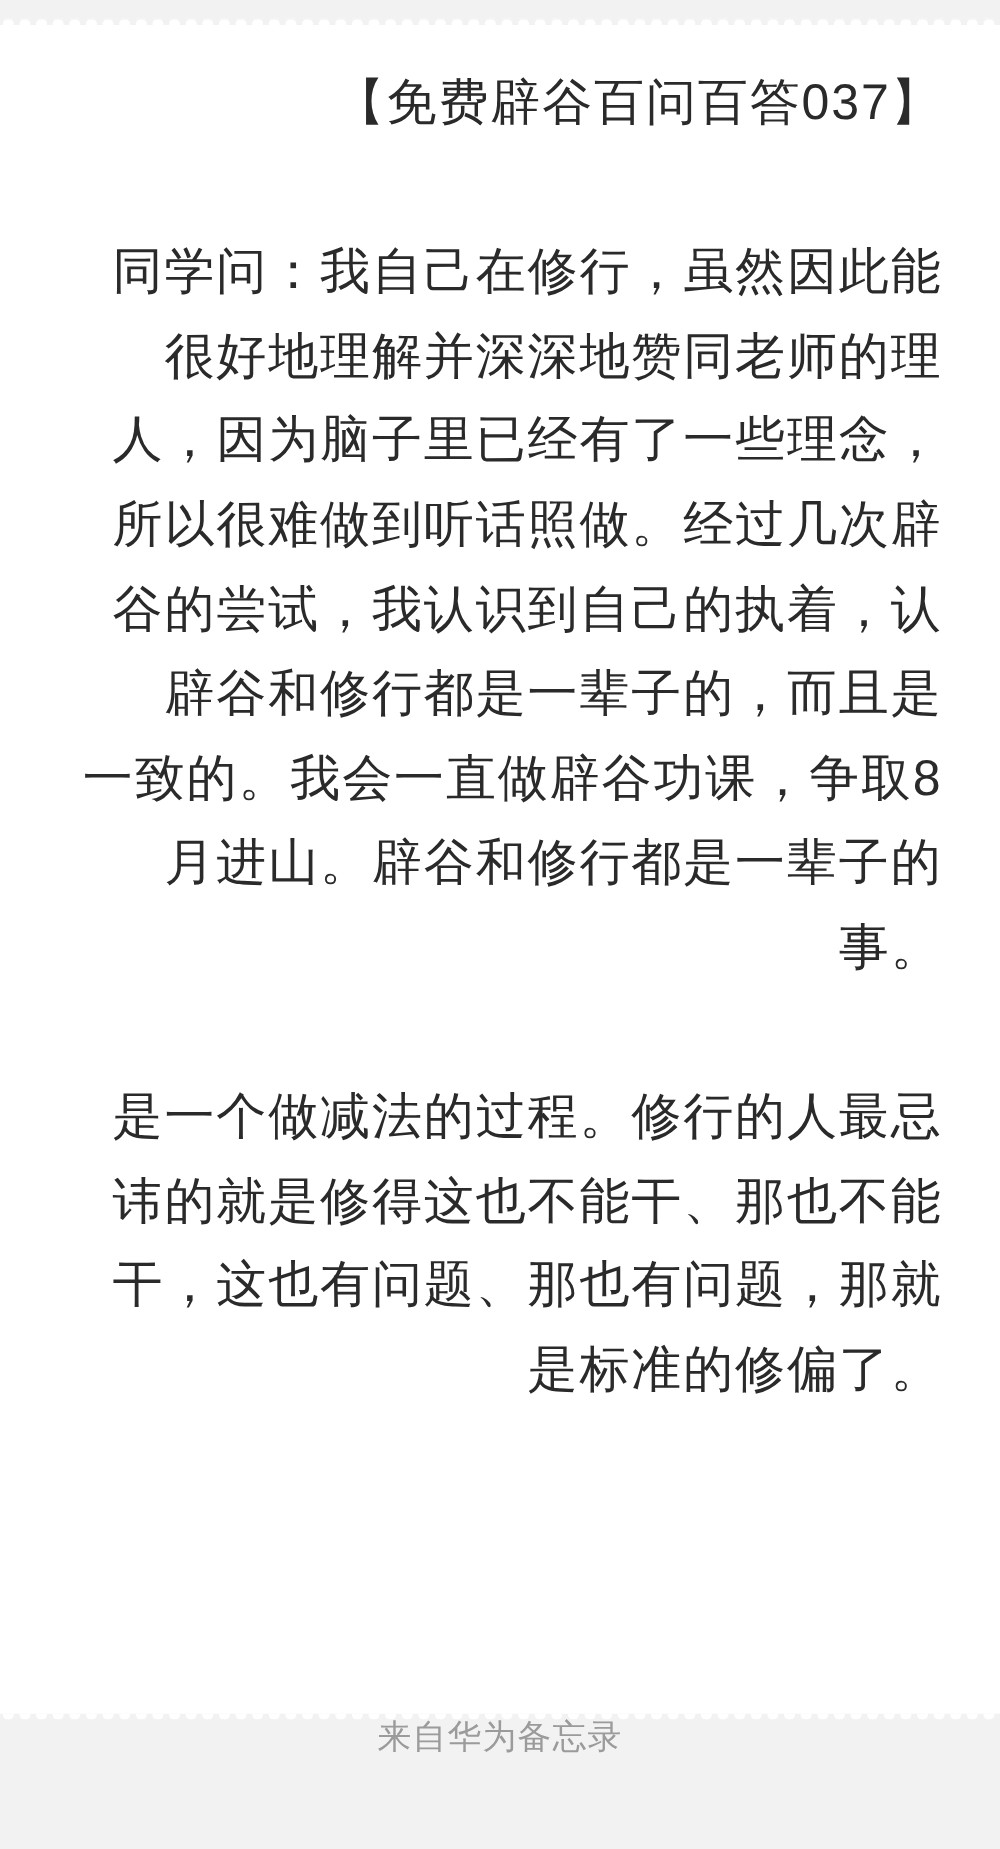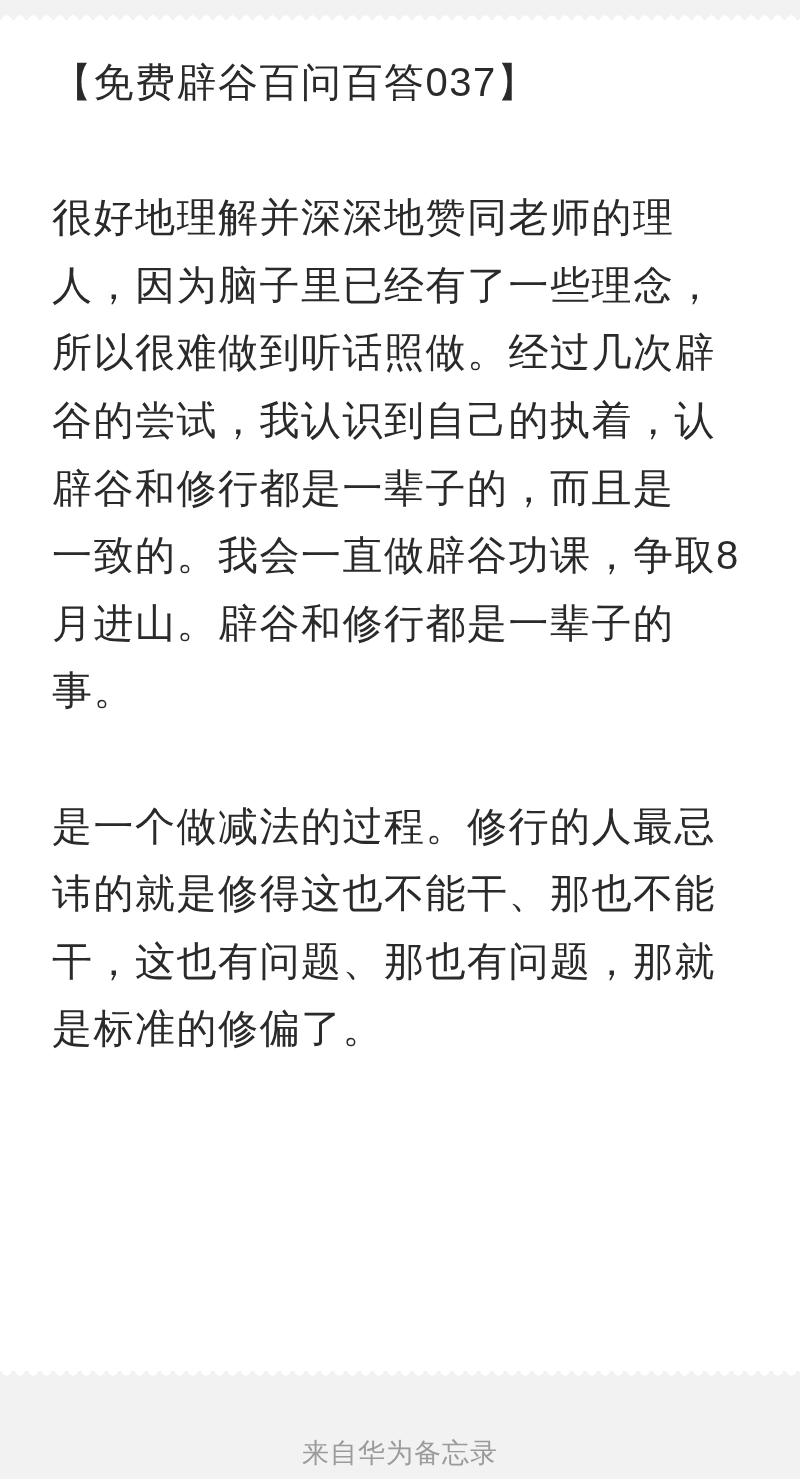--- a/index.html
+++ b/index.html
@@ -53,35 +53,36 @@
   .content {
     padding: 29px 46px 0 52px;
     color: #2a2a2a;
     font-size: 40px;
     line-height: 67.6px;
     letter-spacing: 1.5px;
   }
   .line {
     height: 67.6px;
     white-space: nowrap;
+    text-align: right;
   }
   .title-line {
     font-weight: 400;
   }
   .gap {
     height: 67.6px;
   }
   .footer {
     position: absolute;
     left: 0;
     right: 0;
     top: 1371px;
     bottom: 0;
     display: flex;
-    align-items: flex-end;
+    align-items: flex-start;
     justify-content: center;
     padding-bottom: 8px;
     box-sizing: border-box;
   }
   .footer span {
     color: #9b9b9b;
     font-size: 27px;
     letter-spacing: 1px;
   }
 </style>
@@ -91,20 +92,21 @@
 <div class="page">
 
   <div class="card">
     <div class="content">
 
       <div class="line title-line">【免费辟谷百问百答037】</div>
 
       <div class="gap"></div>
 
       <div>
+        <div class="line">同学问：我自己在修行，虽然因此能</div>
         <div class="line">很好地理解并深深地赞同老师的理</div>
         <div class="line">人，因为脑子里已经有了一些理念，</div>
         <div class="line">所以很难做到听话照做。经过几次辟</div>
         <div class="line">谷的尝试，我认识到自己的执着，认</div>
         <div class="line">辟谷和修行都是一辈子的，而且是</div>
         <div class="line">一致的。我会一直做辟谷功课，争取8</div>
         <div class="line">月进山。辟谷和修行都是一辈子的</div>
         <div class="line">事。</div>
       </div>
 

